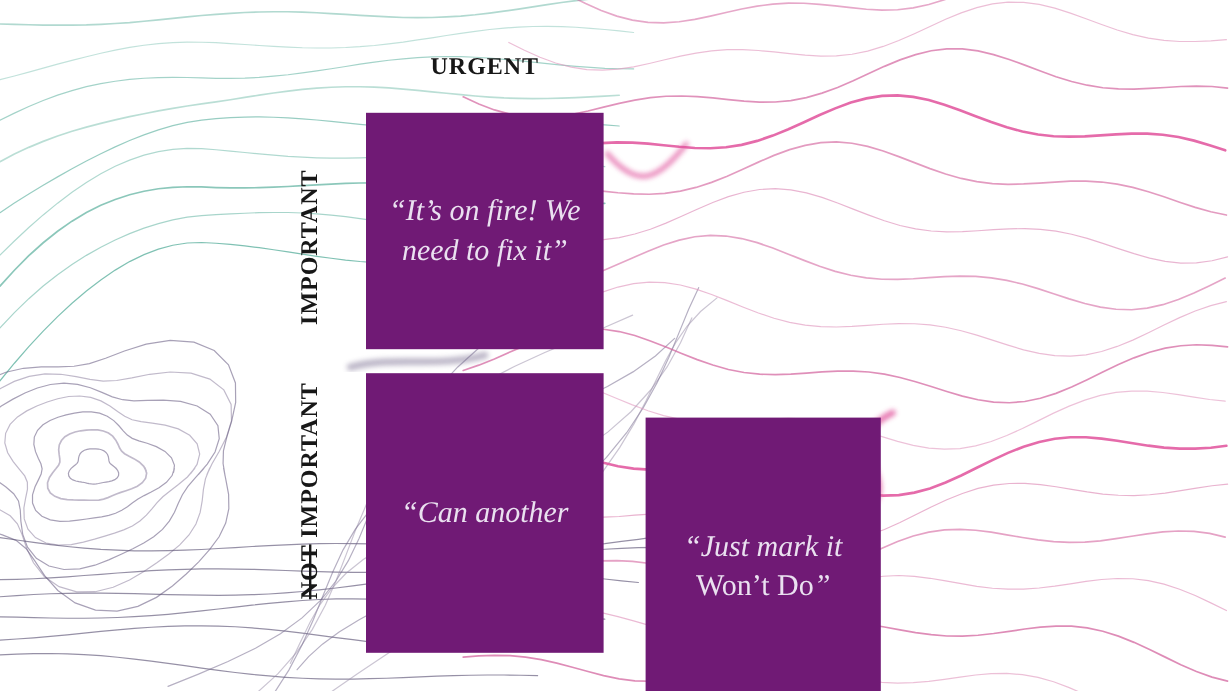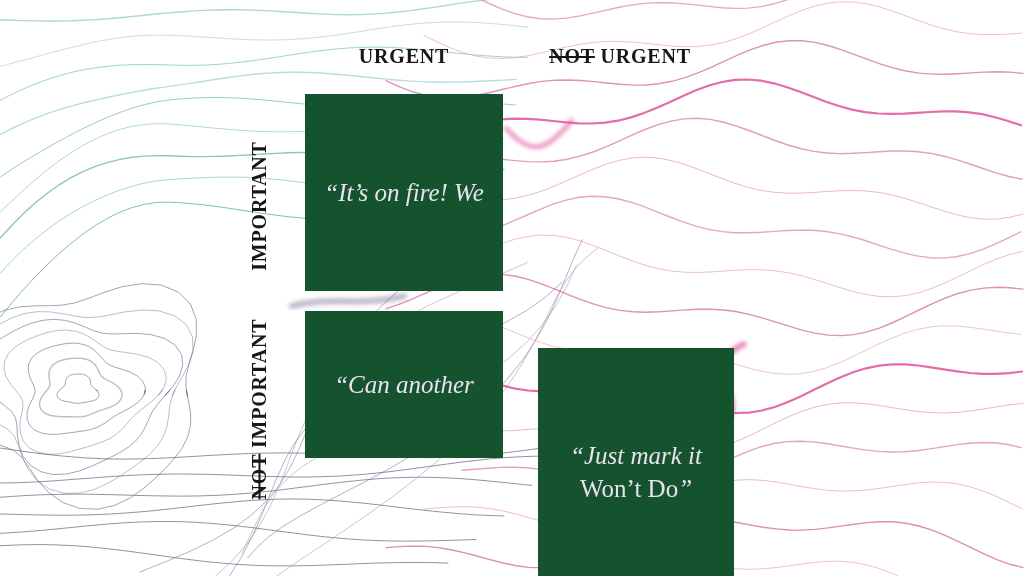--- a/index.html
+++ b/index.html
@@ -47,27 +47,27 @@
   .row-header.not-important { top: 409px; }
 
   .strike {
     text-decoration: line-through;
     text-decoration-thickness: 1.5px;
     margin-right: 0.28em;
   }
 
   .cell {
     position: absolute;
-    background: #14532d;
+    background: #701a75;
     display: flex;
     align-items: center;
     justify-content: center;
   }
   .cell.q1 { left: 305px; top: 94px;  width: 198px; height: 197px; }
-  .cell.q2 { left: 305px; top: 311px; width: 198px; height: 147px; }
+  .cell.q2 { left: 305px; top: 311px; width: 198px; height: 233px; }
   .cell.q3 { left: 538px; top: 311px; width: 196px; height: 248px; margin-top: 37px; }
 
   .quote {
     color: #eae1f0;
     font-style: italic;
     font-size: 25px;
     line-height: 1.34;
     text-align: center;
     padding: 0 8px;
   }
@@ -139,35 +139,33 @@
         <path d="M462.0 603.7 L475.0 605.7 L488.0 606.4 L501.0 605.7 L514.0 603.4 L527.0 599.7 L540.0 594.6 L553.0 588.6 L566.0 582.1 L579.0 575.6 L592.0 569.5 L605.0 564.4 L618.0 560.4 L631.0 557.8 L644.0 556.7 L657.0 556.9 L670.0 558.2 L683.0 560.3 L696.0 562.8 L709.0 565.3 L722.0 567.3 L735.0 568.7 L748.0 569.3 L761.0 568.9 L774.0 567.8 L787.0 566.1 L800.0 564.3 L813.0 562.5 L826.0 561.4 L839.0 561.2 L852.0 562.2 L865.0 564.5 L878.0 568.1 L891.0 573.0 L904.0 578.7 L917.0 585.0 L930.0 591.3 L943.0 597.2 L956.0 602.2 L969.0 606.0 L982.0 608.3 L995.0 609.0 L1008.0 608.1 L1021.0 605.8" fill="none" stroke="#e096bd" stroke-width="1" opacity="0.6000000000000001" stroke-linecap="round"></path>
         <path d="M706 432 C 772 408, 686 372, 744 344" fill="none" stroke="#e0519b" stroke-width="5" opacity="0.8" stroke-linecap="round" filter="url(#soft)"></path>
         <path d="M506 128 C 532 158, 548 150, 572 120" fill="none" stroke="#e0519b" stroke-width="4" opacity="0.7" stroke-linecap="round" filter="url(#soft)"></path>
       </g>
   </svg>
 
   <div class="col-header urgent">
     <span>URGENT</span>
   </div>
 
-  <div class="col-header not-urgent">
-    <span class="strike">NOT</span><span>URGENT</span>
-  </div>
 
   <div class="row-header important">
     <span>IMPORTANT</span>
   </div>
 
   <div class="row-header not-important">
     <span class="strike">NOT</span><span>IMPORTANT</span>
   </div>
 
   <div class="cell q1">
     <div class="quote">
       <span>“It’s on fire! We</span><br>
+      <span>need to fix it”</span>
     </div>
   </div>
 
   <div class="cell q2">
     <div class="quote">
       <span>“Can another</span><br>
     </div>
   </div>
 
   <div class="cell q3">

